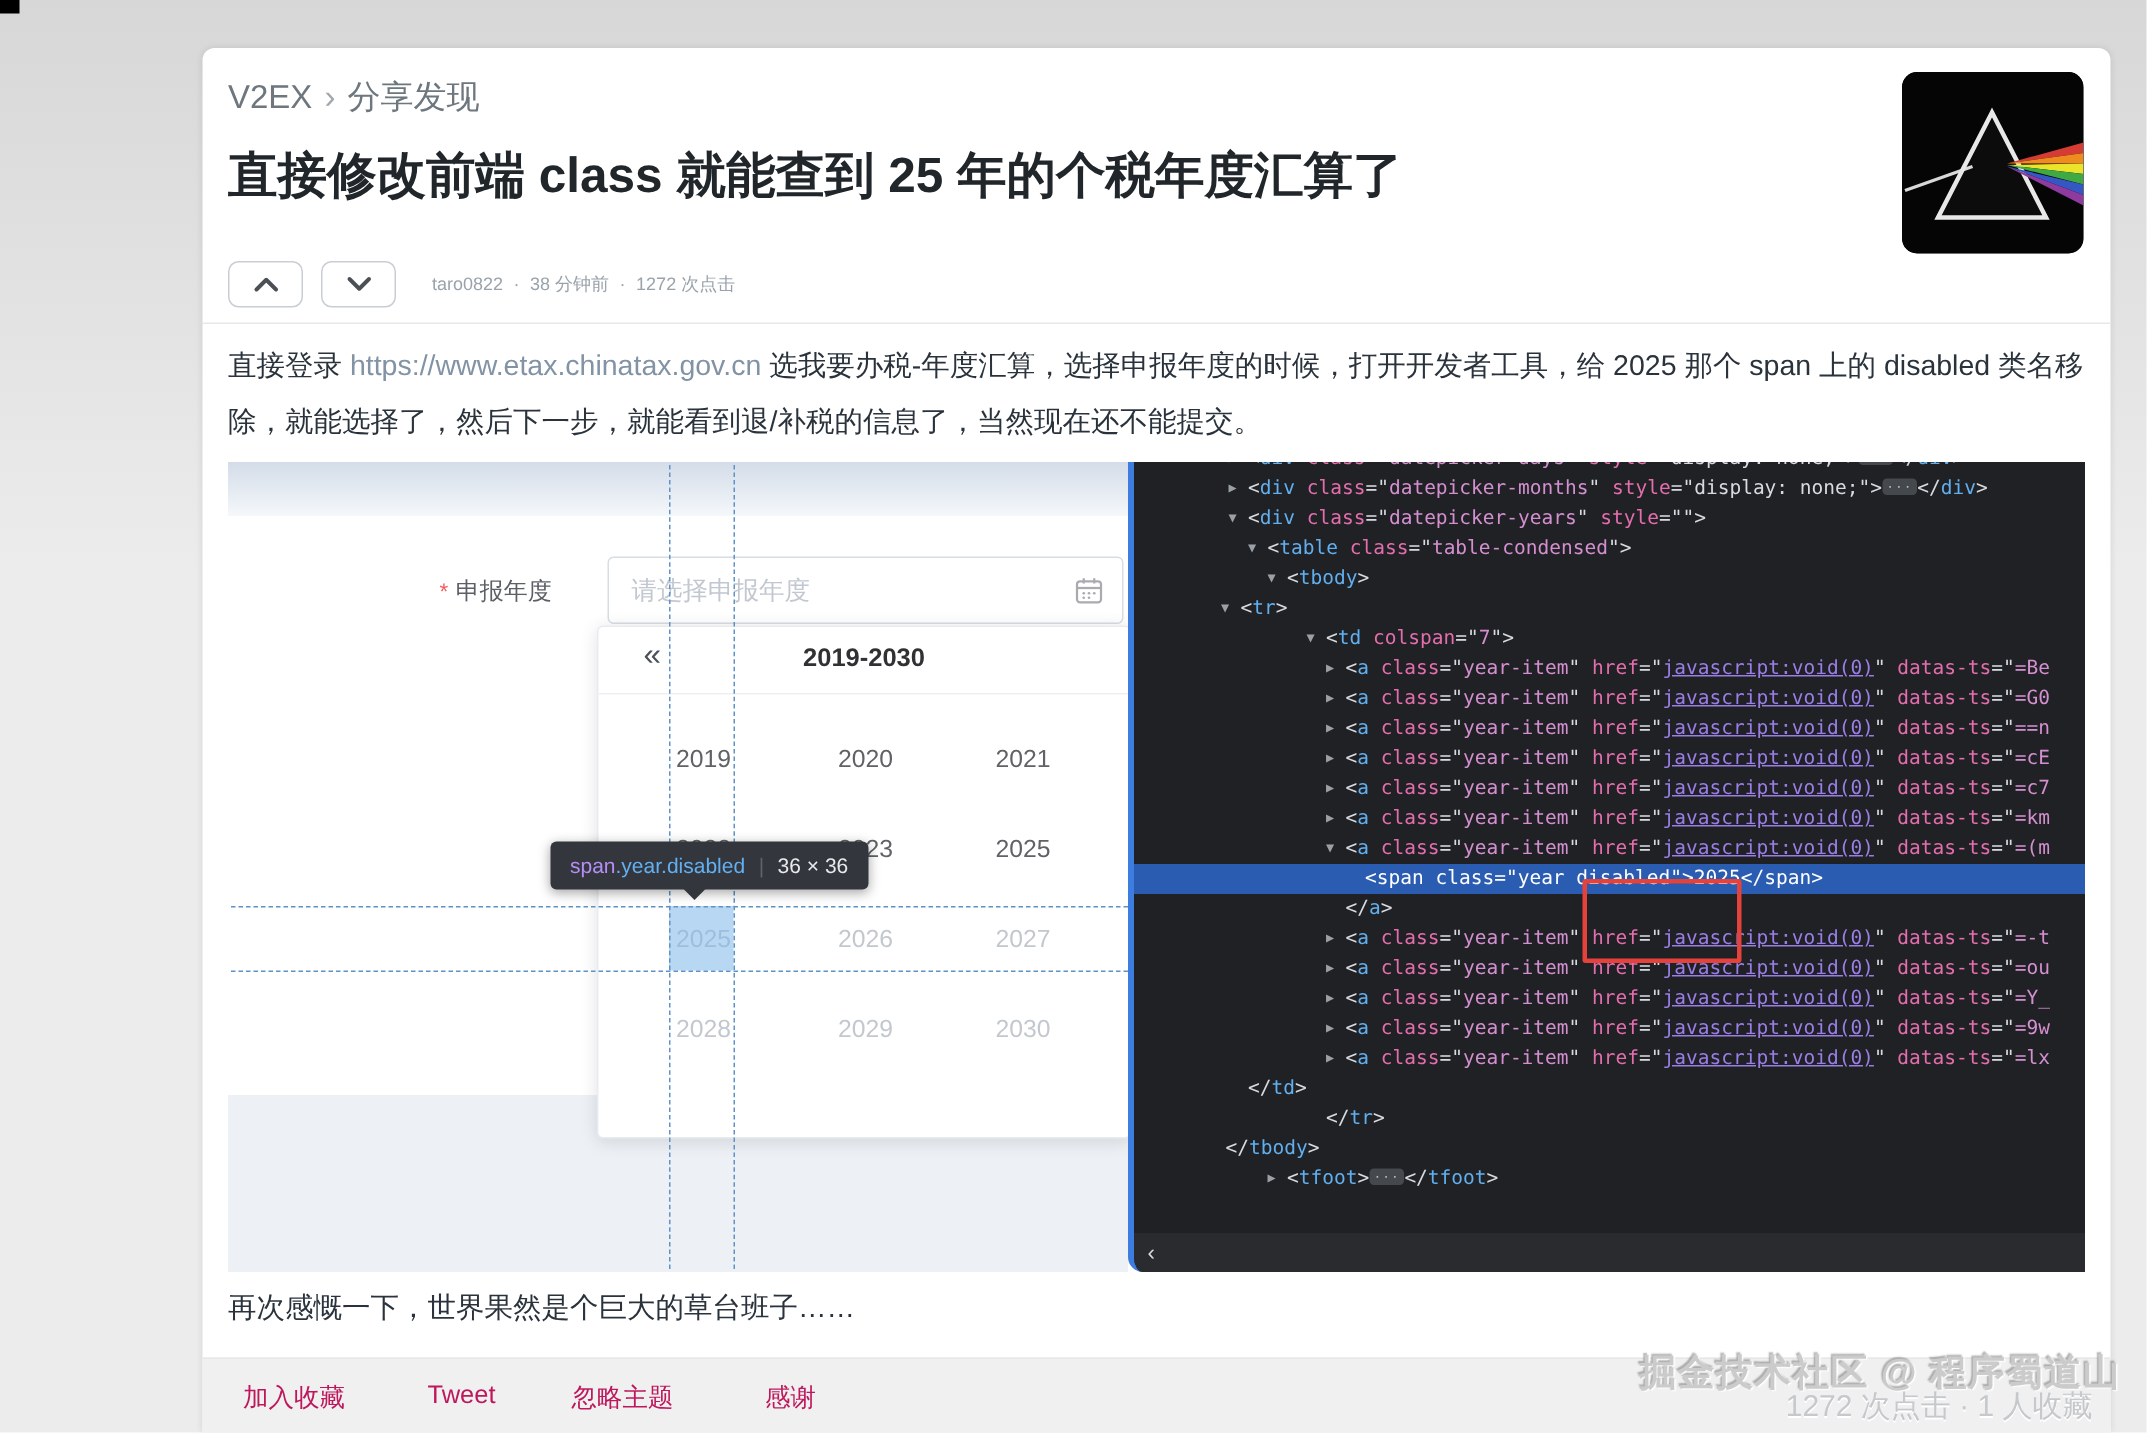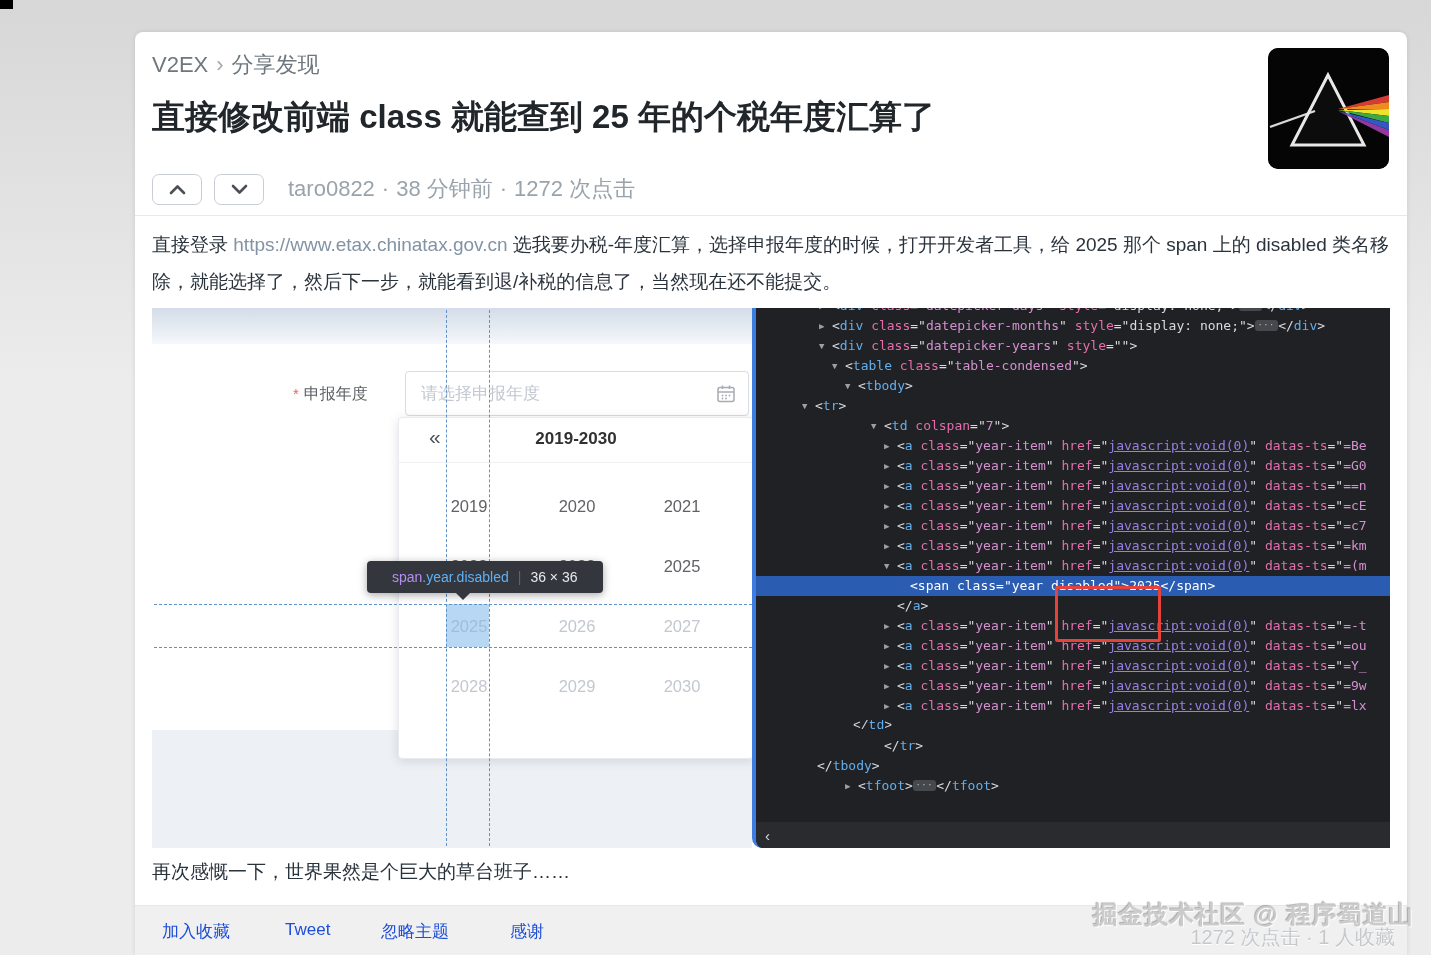--- a/index.html
+++ b/index.html
@@ -14,31 +14,31 @@
         border-radius:8px 8px 0 0;box-shadow:0 0 5px rgba(0,0,0,.10);margin-left:12px;}
   
   .crumb{left:17px;top:18px;font-size:22px;color:#6e777e;}
   .crumb a{color:#6e777e;text-decoration:none;}
   .crumb .sep{color:#a2a8ad;margin:0 8px;}
   .avatar{left:1133px;top:16px;width:121px;height:121px;border-radius:10px;overflow:hidden;background:#000;}
   .title{left:17px;top:64px;width:1105px;font-size:33px;font-weight:600;color:#21262b;line-height:1.25;}
   .toprow{left:17px;top:142px;height:30px;display:flex;align-items:center;gap:12px;}
   .vote{width:48px;height:29px;border:1.5px solid #c9ced4;border-radius:7px;background:#fff;
         display:flex;align-items:center;justify-content:center;cursor:pointer;}
-  .meta{margin-left:12px;font-size:22px;color:#9aa3ab;}
+  .meta{margin-left:12px;font-size:12px;color:#9aa3ab;}
   .meta .dot{margin:0 7px;}
   .divider{left:0;top:183px;width:100%;height:1px;background:#e8e8e8;}
   
   .para1{left:17px;top:194px;width:1242px;font-size:19px;line-height:37px;color:#2a333c;}
   .para1 a{color:#8293a5;text-decoration:none;}
   .para2{left:17px;top:827px;font-size:19px;color:#2a333c;}
   
   .bar{left:0;top:873px;width:100%;height:50px;background:#f0f0f1;border-top:1px solid #e7e7e7;}
   .bar-links{position:absolute;left:27px;top:14px;display:flex;}
-  .bar-links a{font-size:17px;color:#1d4ed8;text-decoration:none;display:inline-block;}
+  .bar-links a{font-size:17px;color:#be185d;text-decoration:none;display:inline-block;}
   .bar-links a:nth-child(1){width:123px;}
   .bar-links a:nth-child(2){width:96px;}
   .bar-links a:nth-child(3){width:129px;}
   .stats{right:12px;top:18px;font-size:20px;color:#c6c9cc;text-shadow:0 1px 0 #fff;}
   .watermark{left:1093px;top:898px;font-size:24.5px;font-weight:700;color:#cbcbcb;white-space:nowrap;
              text-shadow:1px 1px 1px #fff,-1px -1px 1px rgba(70,70,70,.40);z-index:60;letter-spacing:1px;}
   
   .shot{left:17px;top:276px;width:1238px;height:540px;overflow:hidden;background:#fff;}
   .etax-top{left:0;top:0;width:600px;height:36px;background:linear-gradient(#d3dce8,#f5f8fb);}
   .etax-foot{left:0;top:422px;width:600px;height:118px;background:#edf0f5;}
@@ -55,21 +55,21 @@
   .pp-title{position:absolute;left:0;top:11px;width:100%;text-align:center;font-size:17px;font-weight:700;color:#303133;}
   .year-cell{position:absolute;width:80px;height:26px;line-height:26px;text-align:center;
              font-size:16.5px;color:#606266;cursor:pointer;}
   .year-cell.dis{color:#c3c8cf;}
   
   .hl-cell{left:294px;top:296px;width:43px;height:43px;background:rgba(125,183,232,.55);z-index:4;}
   .dash{z-index:5;}
   .dash.v{width:0;top:2px;height:536px;border-left:1.6px dashed #5e92c8;}
   .dash.h{height:0;left:2px;width:598px;border-top:1.6px dashed #5e92c8;}
   .tooltip{left:215px;top:253px;height:32px;background:#33363c;border-radius:4px;z-index:6;
-           display:flex;align-items:center;padding:0 25px;box-shadow:0 2px 8px rgba(0,0,0,.35);
+           display:flex;align-items:center;padding:0 13px;box-shadow:0 2px 8px rgba(0,0,0,.35);
            font-size:14px;white-space:nowrap;}
   .tooltip:after{content:"";position:absolute;left:88px;bottom:-7px;border:8px solid transparent;
                  border-top:8px solid #33363c;border-bottom:0;}
   .tt-tag{color:#b58ef5;}
   .tt-classes{color:#62b0f2;}
   .tt-div{color:#5f6368;margin:0 9px;}
   .tt-size{color:#e8eaed;}
   
   .devtools{left:600px;top:0;width:638px;height:540px;background:#202124;border-left:4px solid #3e7de0;
             border-radius:0 0 0 10px;overflow:hidden;z-index:7;box-sizing:border-box;}
@@ -199,37 +199,37 @@
       <span class="tt-size">36 × 36</span>
     </div>
 
     <div class="abs devtools">
       <div class="code">
           <div class="code-line" style="padding-left: 63px;"><span class="arrow">▶</span><span class="tok tok-p">&lt;</span><span class="tok tok-t">div</span><span class="tok tok-p"> </span><span class="tok tok-a">class</span><span class="tok tok-p">="</span><span class="tok tok-v">datepicker-days</span><span class="tok tok-p">" </span><span class="tok tok-a">style</span><span class="tok tok-p">="</span><span class="tok tok-s">display: none;</span><span class="tok tok-p">"&gt;</span><span class="tok tok-m">···</span><span class="tok tok-p">&lt;/</span><span class="tok tok-t">div</span><span class="tok tok-p">&gt;</span></div>
           <div class="code-line" style="padding-left: 63px;"><span class="arrow">▶</span><span class="tok tok-p">&lt;</span><span class="tok tok-t">div</span><span class="tok tok-p"> </span><span class="tok tok-a">class</span><span class="tok tok-p">="</span><span class="tok tok-v">datepicker-months</span><span class="tok tok-p">" </span><span class="tok tok-a">style</span><span class="tok tok-p">="</span><span class="tok tok-s">display: none;</span><span class="tok tok-p">"&gt;</span><span class="tok tok-m">···</span><span class="tok tok-p">&lt;/</span><span class="tok tok-t">div</span><span class="tok tok-p">&gt;</span></div>
           <div class="code-line" style="padding-left: 63px;"><span class="arrow">▼</span><span class="tok tok-p">&lt;</span><span class="tok tok-t">div</span><span class="tok tok-p"> </span><span class="tok tok-a">class</span><span class="tok tok-p">="</span><span class="tok tok-v">datepicker-years</span><span class="tok tok-p">" </span><span class="tok tok-a">style</span><span class="tok tok-p">=""&gt;</span></div>
           <div class="code-line" style="padding-left: 76px;"><span class="arrow">▼</span><span class="tok tok-p">&lt;</span><span class="tok tok-t">table</span><span class="tok tok-p"> </span><span class="tok tok-a">class</span><span class="tok tok-p">="</span><span class="tok tok-v">table-condensed</span><span class="tok tok-p">"&gt;</span></div>
           <div class="code-line" style="padding-left: 89px;"><span class="arrow">▼</span><span class="tok tok-p">&lt;</span><span class="tok tok-t">tbody</span><span class="tok tok-p">&gt;</span></div>
-          <div class="code-line" style="padding-left: 46px;"><span class="arrow">▼</span><span class="tok tok-p">&lt;</span><span class="tok tok-t">tr</span><span class="tok tok-p">&gt;</span></div>
+          <div class="code-line" style="padding-left: 58px;"><span class="arrow">▼</span><span class="tok tok-p">&lt;</span><span class="tok tok-t">tr</span><span class="tok tok-p">&gt;</span></div>
           <div class="code-line" style="padding-left: 115px;"><span class="arrow">▼</span><span class="tok tok-p">&lt;</span><span class="tok tok-t">td</span><span class="tok tok-p"> </span><span class="tok tok-a">colspan</span><span class="tok tok-p">="</span><span class="tok tok-v">7</span><span class="tok tok-p">"&gt;</span></div>
           <div class="code-line" style="padding-left: 128px;"><span class="arrow">▶</span><span class="tok tok-p">&lt;</span><span class="tok tok-t">a</span><span class="tok tok-p"> </span><span class="tok tok-a">class</span><span class="tok tok-p">="</span><span class="tok tok-v">year-item</span><span class="tok tok-p">" </span><span class="tok tok-a">href</span><span class="tok tok-p">="</span><span class="tok tok-l">javascript:void(0)</span><span class="tok tok-p">" </span><span class="tok tok-a">datas-ts</span><span class="tok tok-p">="</span><span class="tok tok-v">=Be</span></div>
           <div class="code-line" style="padding-left: 128px;"><span class="arrow">▶</span><span class="tok tok-p">&lt;</span><span class="tok tok-t">a</span><span class="tok tok-p"> </span><span class="tok tok-a">class</span><span class="tok tok-p">="</span><span class="tok tok-v">year-item</span><span class="tok tok-p">" </span><span class="tok tok-a">href</span><span class="tok tok-p">="</span><span class="tok tok-l">javascript:void(0)</span><span class="tok tok-p">" </span><span class="tok tok-a">datas-ts</span><span class="tok tok-p">="</span><span class="tok tok-v">=G0</span></div>
           <div class="code-line" style="padding-left: 128px;"><span class="arrow">▶</span><span class="tok tok-p">&lt;</span><span class="tok tok-t">a</span><span class="tok tok-p"> </span><span class="tok tok-a">class</span><span class="tok tok-p">="</span><span class="tok tok-v">year-item</span><span class="tok tok-p">" </span><span class="tok tok-a">href</span><span class="tok tok-p">="</span><span class="tok tok-l">javascript:void(0)</span><span class="tok tok-p">" </span><span class="tok tok-a">datas-ts</span><span class="tok tok-p">="</span><span class="tok tok-v">==n</span></div>
           <div class="code-line" style="padding-left: 128px;"><span class="arrow">▶</span><span class="tok tok-p">&lt;</span><span class="tok tok-t">a</span><span class="tok tok-p"> </span><span class="tok tok-a">class</span><span class="tok tok-p">="</span><span class="tok tok-v">year-item</span><span class="tok tok-p">" </span><span class="tok tok-a">href</span><span class="tok tok-p">="</span><span class="tok tok-l">javascript:void(0)</span><span class="tok tok-p">" </span><span class="tok tok-a">datas-ts</span><span class="tok tok-p">="</span><span class="tok tok-v">=cE</span></div>
           <div class="code-line" style="padding-left: 128px;"><span class="arrow">▶</span><span class="tok tok-p">&lt;</span><span class="tok tok-t">a</span><span class="tok tok-p"> </span><span class="tok tok-a">class</span><span class="tok tok-p">="</span><span class="tok tok-v">year-item</span><span class="tok tok-p">" </span><span class="tok tok-a">href</span><span class="tok tok-p">="</span><span class="tok tok-l">javascript:void(0)</span><span class="tok tok-p">" </span><span class="tok tok-a">datas-ts</span><span class="tok tok-p">="</span><span class="tok tok-v">=c7</span></div>
           <div class="code-line" style="padding-left: 128px;"><span class="arrow">▶</span><span class="tok tok-p">&lt;</span><span class="tok tok-t">a</span><span class="tok tok-p"> </span><span class="tok tok-a">class</span><span class="tok tok-p">="</span><span class="tok tok-v">year-item</span><span class="tok tok-p">" </span><span class="tok tok-a">href</span><span class="tok tok-p">="</span><span class="tok tok-l">javascript:void(0)</span><span class="tok tok-p">" </span><span class="tok tok-a">datas-ts</span><span class="tok tok-p">="</span><span class="tok tok-v">=km</span></div>
           <div class="code-line" style="padding-left: 128px;"><span class="arrow">▼</span><span class="tok tok-p">&lt;</span><span class="tok tok-t">a</span><span class="tok tok-p"> </span><span class="tok tok-a">class</span><span class="tok tok-p">="</span><span class="tok tok-v">year-item</span><span class="tok tok-p">" </span><span class="tok tok-a">href</span><span class="tok tok-p">="</span><span class="tok tok-l">javascript:void(0)</span><span class="tok tok-p">" </span><span class="tok tok-a">datas-ts</span><span class="tok tok-p">="</span><span class="tok tok-v">=(m</span></div>
           <div class="code-line sel" style="padding-left: 141px;"><span class="arrow"></span><span class="tok tok-p">&lt;</span><span class="tok tok-t">span</span><span class="tok tok-p"> </span><span class="tok tok-a">class</span><span class="tok tok-p">="</span><span class="tok tok-v">year disabled</span><span class="tok tok-p">"&gt;</span><span class="tok tok-p">2025</span><span class="tok tok-p">&lt;/</span><span class="tok tok-t">span</span><span class="tok tok-p">&gt;</span></div>
           <div class="code-line" style="padding-left: 128px;"><span class="arrow"></span><span class="tok tok-p">&lt;/</span><span class="tok tok-t">a</span><span class="tok tok-p">&gt;</span></div>
           <div class="code-line" style="padding-left: 128px;"><span class="arrow">▶</span><span class="tok tok-p">&lt;</span><span class="tok tok-t">a</span><span class="tok tok-p"> </span><span class="tok tok-a">class</span><span class="tok tok-p">="</span><span class="tok tok-v">year-item</span><span class="tok tok-p">" </span><span class="tok tok-a">href</span><span class="tok tok-p">="</span><span class="tok tok-l">javascript:void(0)</span><span class="tok tok-p">" </span><span class="tok tok-a">datas-ts</span><span class="tok tok-p">="</span><span class="tok tok-v">=-t</span></div>
           <div class="code-line" style="padding-left: 128px;"><span class="arrow">▶</span><span class="tok tok-p">&lt;</span><span class="tok tok-t">a</span><span class="tok tok-p"> </span><span class="tok tok-a">class</span><span class="tok tok-p">="</span><span class="tok tok-v">year-item</span><span class="tok tok-p">" </span><span class="tok tok-a">href</span><span class="tok tok-p">="</span><span class="tok tok-l">javascript:void(0)</span><span class="tok tok-p">" </span><span class="tok tok-a">datas-ts</span><span class="tok tok-p">="</span><span class="tok tok-v">=ou</span></div>
           <div class="code-line" style="padding-left: 128px;"><span class="arrow">▶</span><span class="tok tok-p">&lt;</span><span class="tok tok-t">a</span><span class="tok tok-p"> </span><span class="tok tok-a">class</span><span class="tok tok-p">="</span><span class="tok tok-v">year-item</span><span class="tok tok-p">" </span><span class="tok tok-a">href</span><span class="tok tok-p">="</span><span class="tok tok-l">javascript:void(0)</span><span class="tok tok-p">" </span><span class="tok tok-a">datas-ts</span><span class="tok tok-p">="</span><span class="tok tok-v">=Y_</span></div>
           <div class="code-line" style="padding-left: 128px;"><span class="arrow">▶</span><span class="tok tok-p">&lt;</span><span class="tok tok-t">a</span><span class="tok tok-p"> </span><span class="tok tok-a">class</span><span class="tok tok-p">="</span><span class="tok tok-v">year-item</span><span class="tok tok-p">" </span><span class="tok tok-a">href</span><span class="tok tok-p">="</span><span class="tok tok-l">javascript:void(0)</span><span class="tok tok-p">" </span><span class="tok tok-a">datas-ts</span><span class="tok tok-p">="</span><span class="tok tok-v">=9w</span></div>
           <div class="code-line" style="padding-left: 128px;"><span class="arrow">▶</span><span class="tok tok-p">&lt;</span><span class="tok tok-t">a</span><span class="tok tok-p"> </span><span class="tok tok-a">class</span><span class="tok tok-p">="</span><span class="tok tok-v">year-item</span><span class="tok tok-p">" </span><span class="tok tok-a">href</span><span class="tok tok-p">="</span><span class="tok tok-l">javascript:void(0)</span><span class="tok tok-p">" </span><span class="tok tok-a">datas-ts</span><span class="tok tok-p">="</span><span class="tok tok-v">=lx</span></div>
-          <div class="code-line" style="padding-left: 84px; font-family: Liberation Mono, monospace;"><span class="arrow"></span><span class="tok tok-p">&lt;/</span><span class="tok tok-t">td</span><span class="tok tok-p">&gt;</span></div>
+          <div class="code-line" style="padding-left: 63px;"><span class="arrow"></span><span class="tok tok-p">&lt;/</span><span class="tok tok-t">td</span><span class="tok tok-p">&gt;</span></div>
           <div class="code-line" style="padding-left: 115px;"><span class="arrow"></span><span class="tok tok-p">&lt;/</span><span class="tok tok-t">tr</span><span class="tok tok-p">&gt;</span></div>
           <div class="code-line" style="padding-left: 48px;"><span class="arrow"></span><span class="tok tok-p">&lt;/</span><span class="tok tok-t">tbody</span><span class="tok tok-p">&gt;</span></div>
           <div class="code-line" style="padding-left: 89px;"><span class="arrow">▶</span><span class="tok tok-p">&lt;</span><span class="tok tok-t">tfoot</span><span class="tok tok-p">&gt;</span><span class="tok tok-m">···</span><span class="tok tok-p">&lt;/</span><span class="tok tok-t">tfoot</span><span class="tok tok-p">&gt;</span></div>
         </div>
       <div class="abs redbox"></div>
       <div class="abs dt-crumbbar">
         <span class="dt-back">‹</span>
       </div>
     </div>
   </div>

